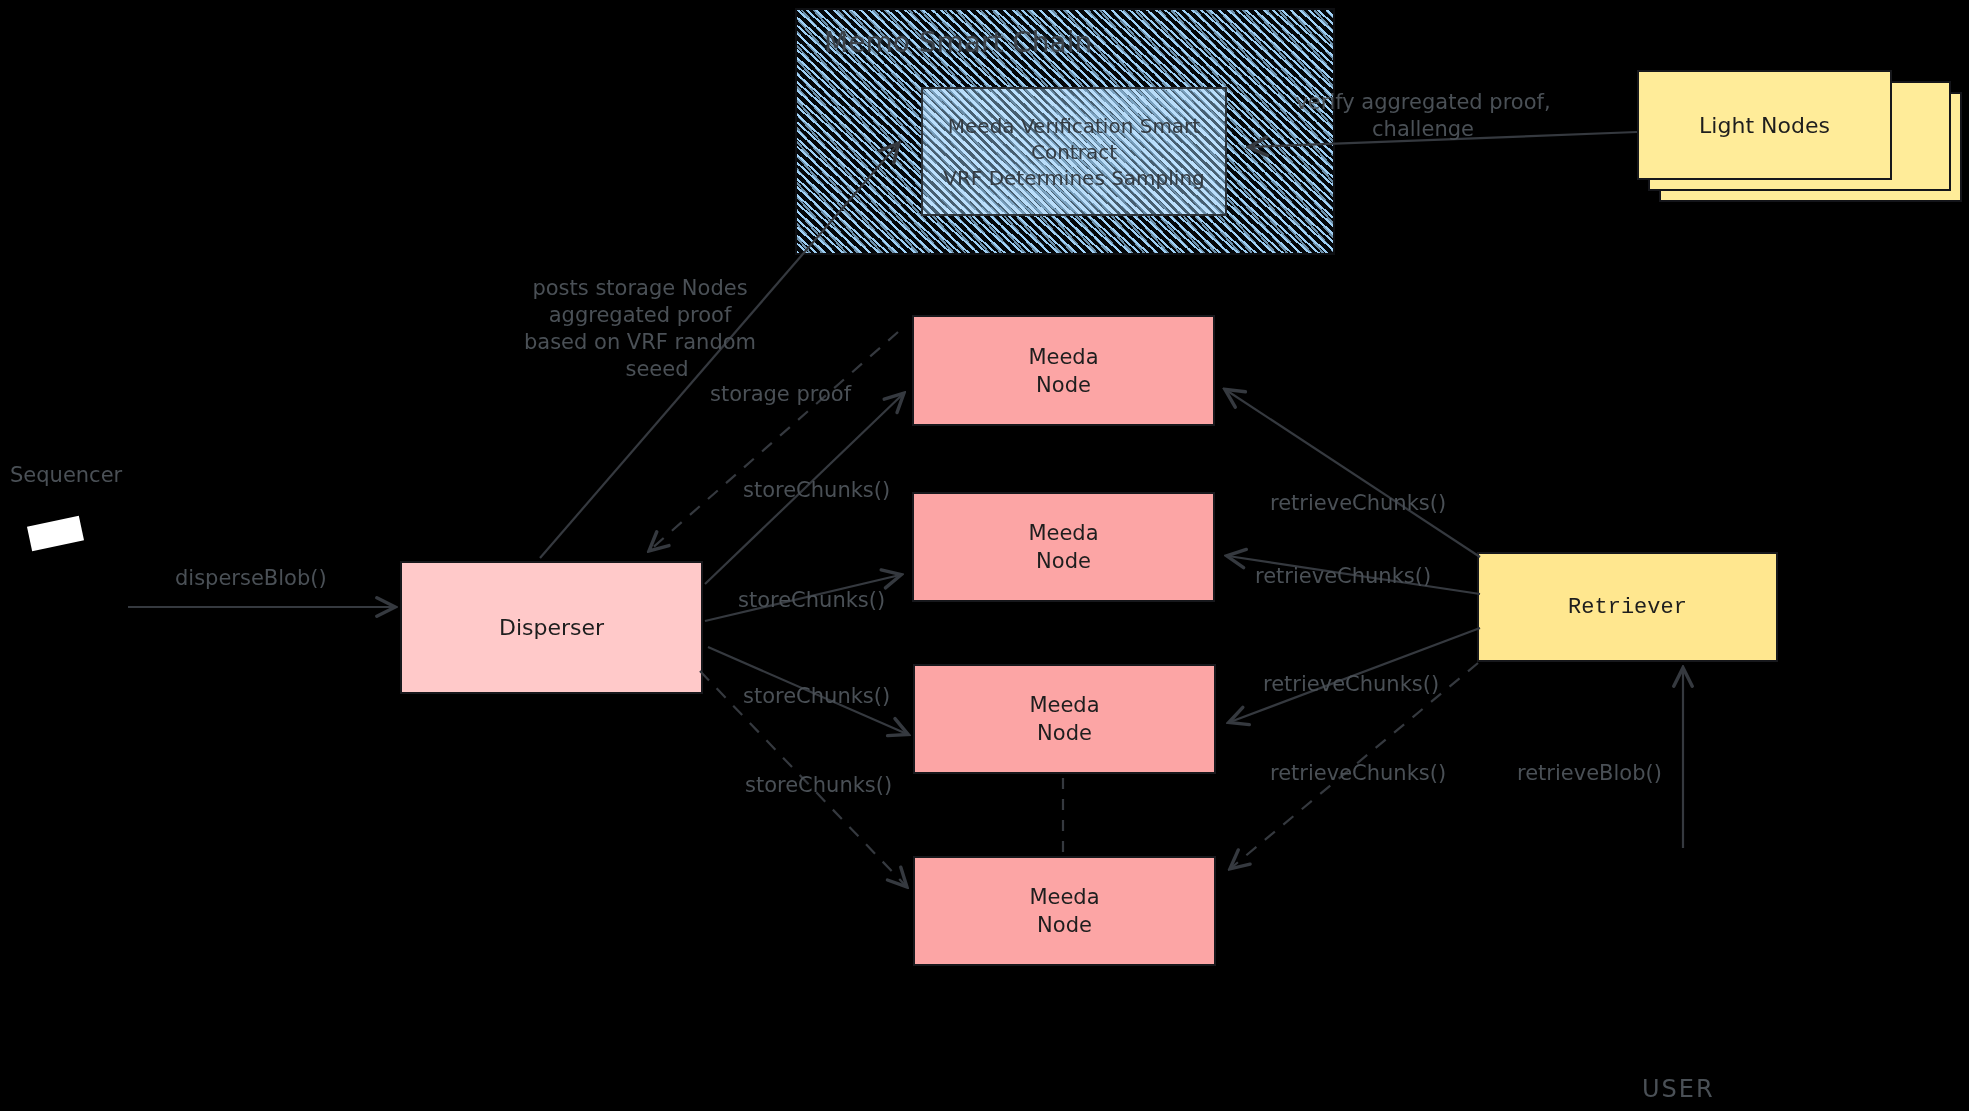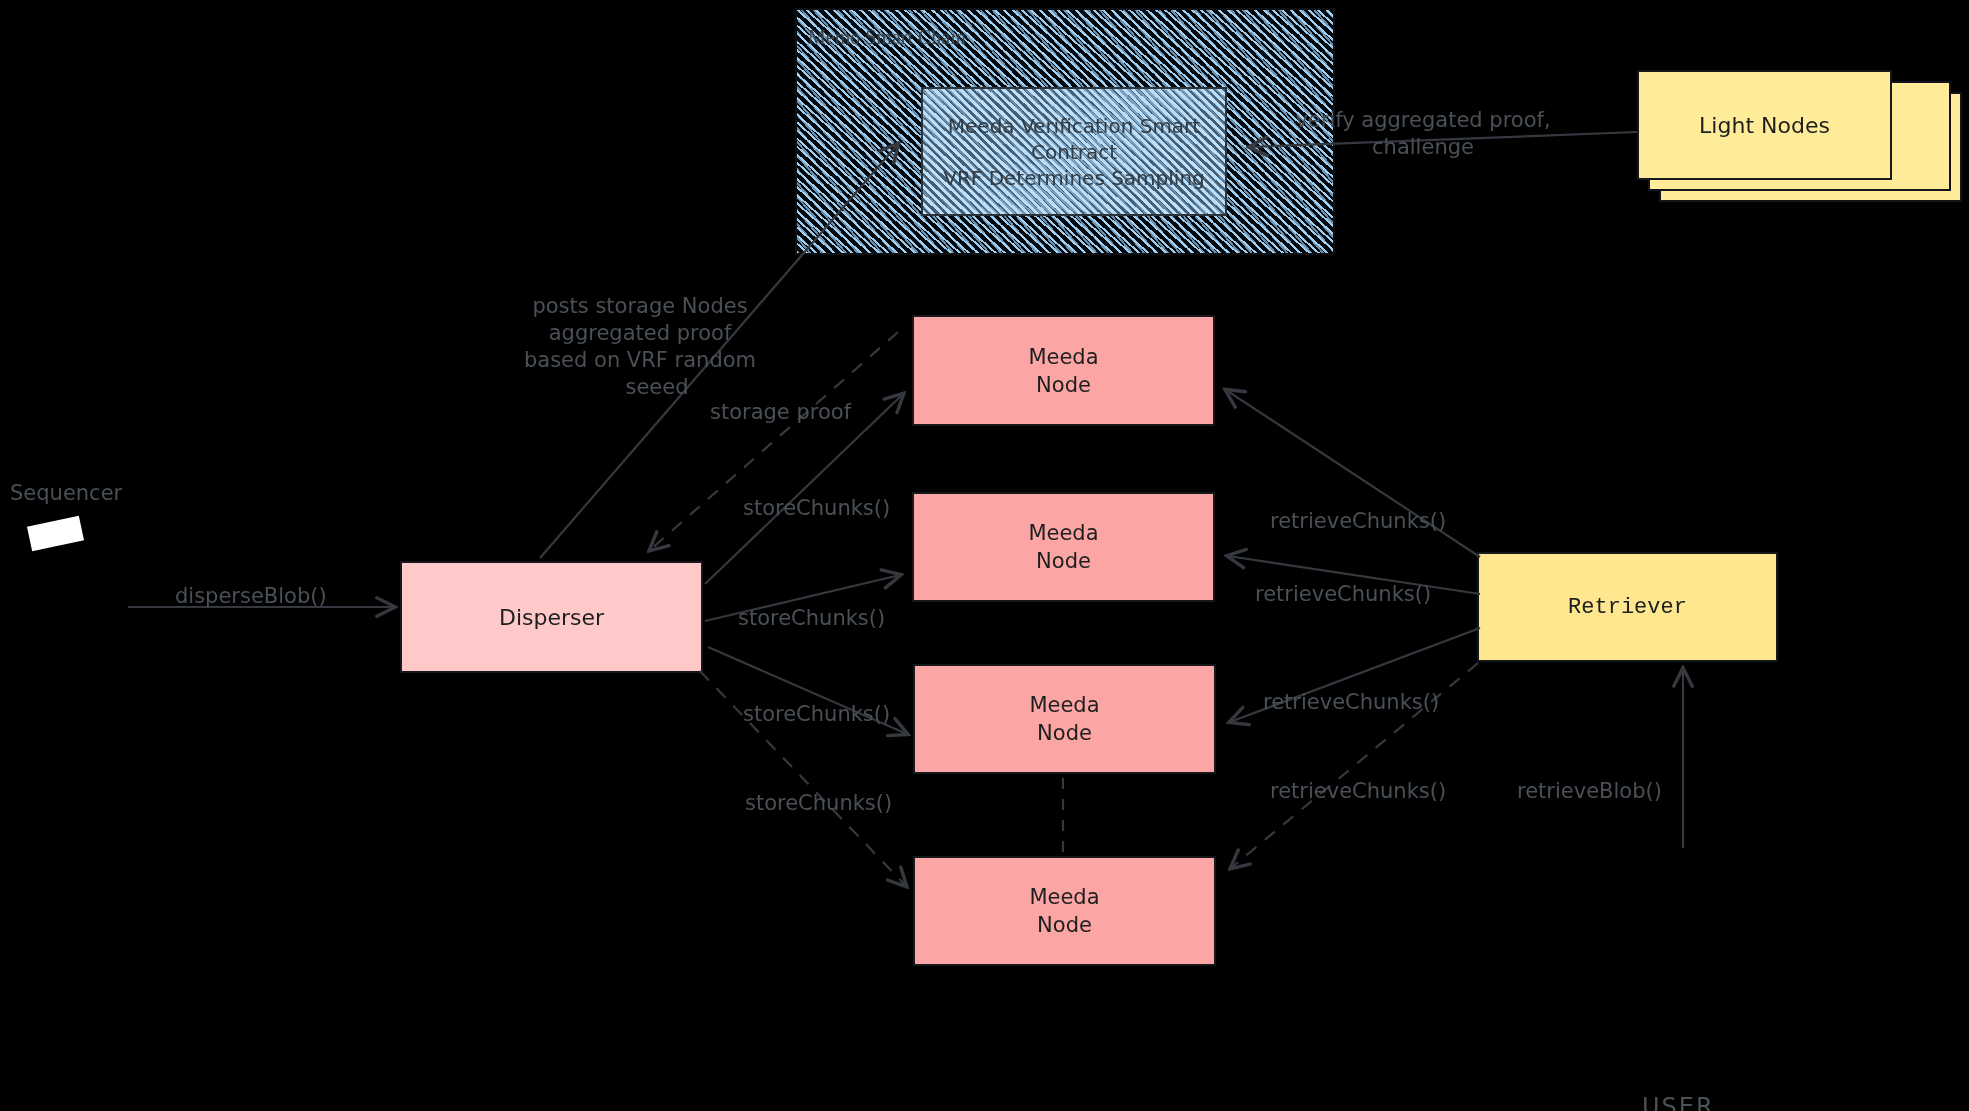--- a/index.html
+++ b/index.html
@@ -24,39 +24,38 @@
   
   .hatch-outer{
     position:absolute;left:795px;top:8px;width:540px;height:247px;
     border:2px solid #0e0f12;box-sizing:border-box;
     background:
       repeating-linear-gradient(42deg, rgba(165,216,255,0.95) 0 2px, rgba(0,0,0,0) 2px 6px),
       repeating-linear-gradient(49deg, rgba(165,216,255,0.65) 0 2px, rgba(0,0,0,0) 2px 9px),
       #04070a;
   }
   .hatch-title{
-    position:absolute;left:11px;top:16px;font-size:20px;color:#3c434b;
+    position:absolute;left:27px;top:16px;font-size:28px;color:#3c434b;
     text-shadow:0 0 4px rgba(165,216,255,0.35);
-    font-family:Liberation Serif, serif;
   }
   .hatch-inner{
     position:absolute;left:124px;top:77px;width:306px;height:129px;
     border:2px solid #2c3238;box-sizing:border-box;
     display:flex;align-items:center;justify-content:center;text-align:center;
     background:
       repeating-linear-gradient(44deg, rgba(190,226,255,0.95) 0 3px, rgba(8,14,20,0.25) 3px 6px),
       rgba(165,216,255,0.55);
   }
   .hatch-inner .ct{font-size:20px;line-height:26px;color:#343b42;text-align:center;}
 
   
   .stack-layer{position:absolute;width:303px;height:110px;background:#ffec99;
     border:2px solid #14151a;box-sizing:border-box;}
 
-  .lbl{position:absolute;color:#4a5056;font-size:21px;white-space:nowrap;margin-top:18px;}
+  .lbl{position:absolute;color:#4a5056;font-size:21px;white-space:nowrap;}
   .lbl.center{text-align:center;transform:translateX(-50%);}
   .wmark{position:absolute;left:29px;top:521px;width:53px;height:25px;background:#ffffff;
     transform:rotate(-12deg);}
 </style>
 </head>
 <body>
 
 <div id="canvas">
 
   <div class="layer-boxes">
@@ -71,21 +70,21 @@
         </div>
       </div>
     </div>
 
     <div class="stack-layer" style="left:1659px;top:92px;"></div>
     <div class="stack-layer" style="left:1648px;top:81px;"></div>
     <div class="box yellow" style="left:1637px;top:70px;width:255px;height:110px;">
       <span>Light Nodes</span>
     </div>
 
-    <div class="box pink" style="left:400px;top:561px;width:303px;height:112px;">
+    <div class="box pink" style="left:400px;top:561px;width:303px;height:133px;">
       <span>Disperser</span>
     </div>
 
     <div class="box blue" style="left:912px;top:315px;width:303px;height:111px;">
       <div class="node-text">
         <div>Meeda</div>
         <div>Node</div>
       </div>
     </div>
     <div class="box blue" style="left:912px;top:492px;width:303px;height:110px;">

